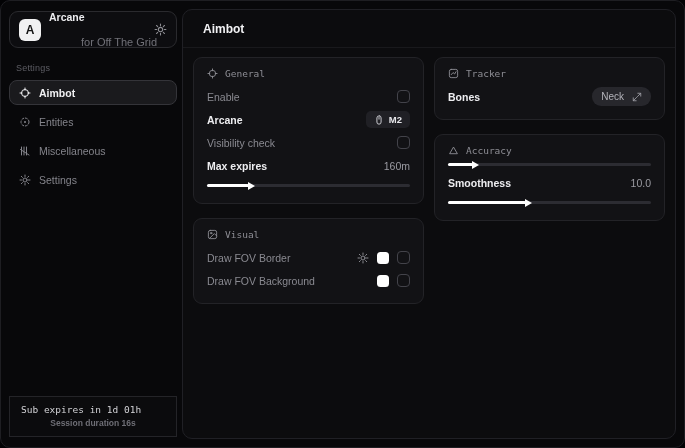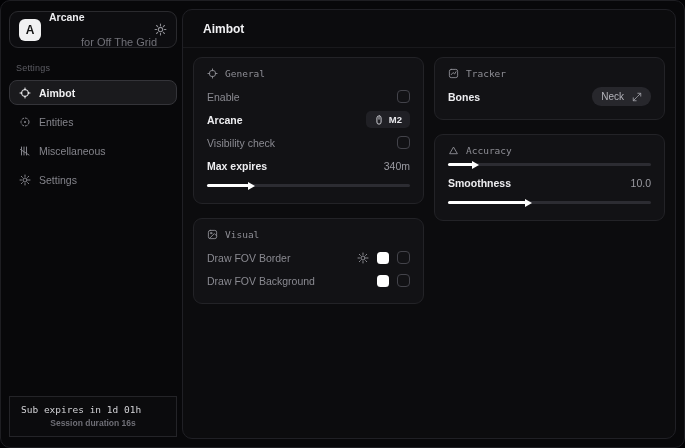--- a/index.html
+++ b/index.html
@@ -208,21 +208,21 @@
             </span>
           </div>
 
           <div class="row">
             <span class="label">Visibility check</span>
             <span class="checkbox"></span>
           </div>
 
           <div class="row">
             <span class="label strong">Max expires</span>
-            <span class="value">340m</span>
+            <span class="value">160m</span>
           </div>
           <div class="slider">
             <div class="slider-fill" style="width: 20.5%;"></div>
           </div>
         </section>
 
         <section class="card">
           <div class="card-header">
             <span class="cicon">
               <svg width="11" height="11" viewBox="0 0 24 24" fill="none" stroke="currentColor" stroke-width="2" stroke-linecap="round" stroke-linejoin="round">

